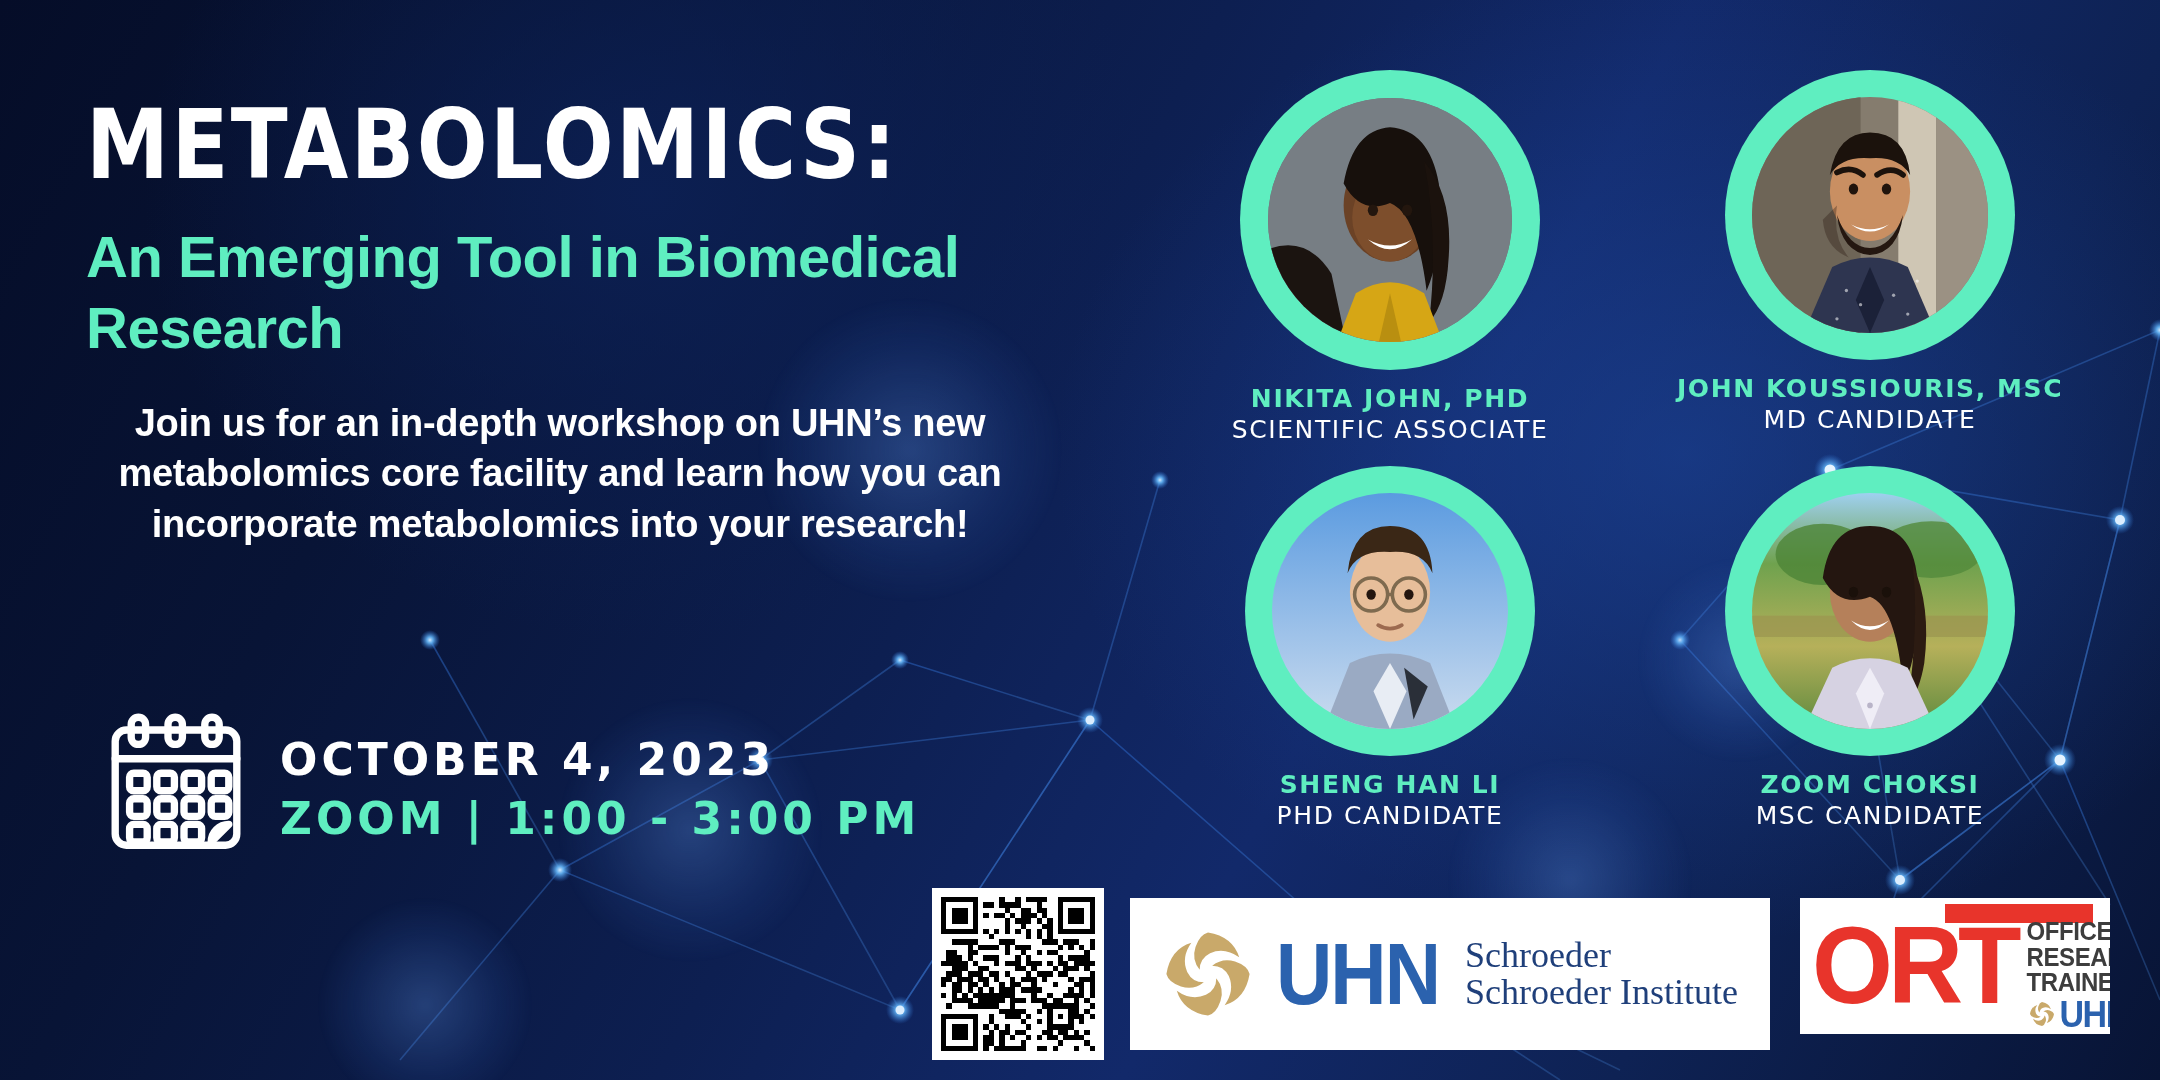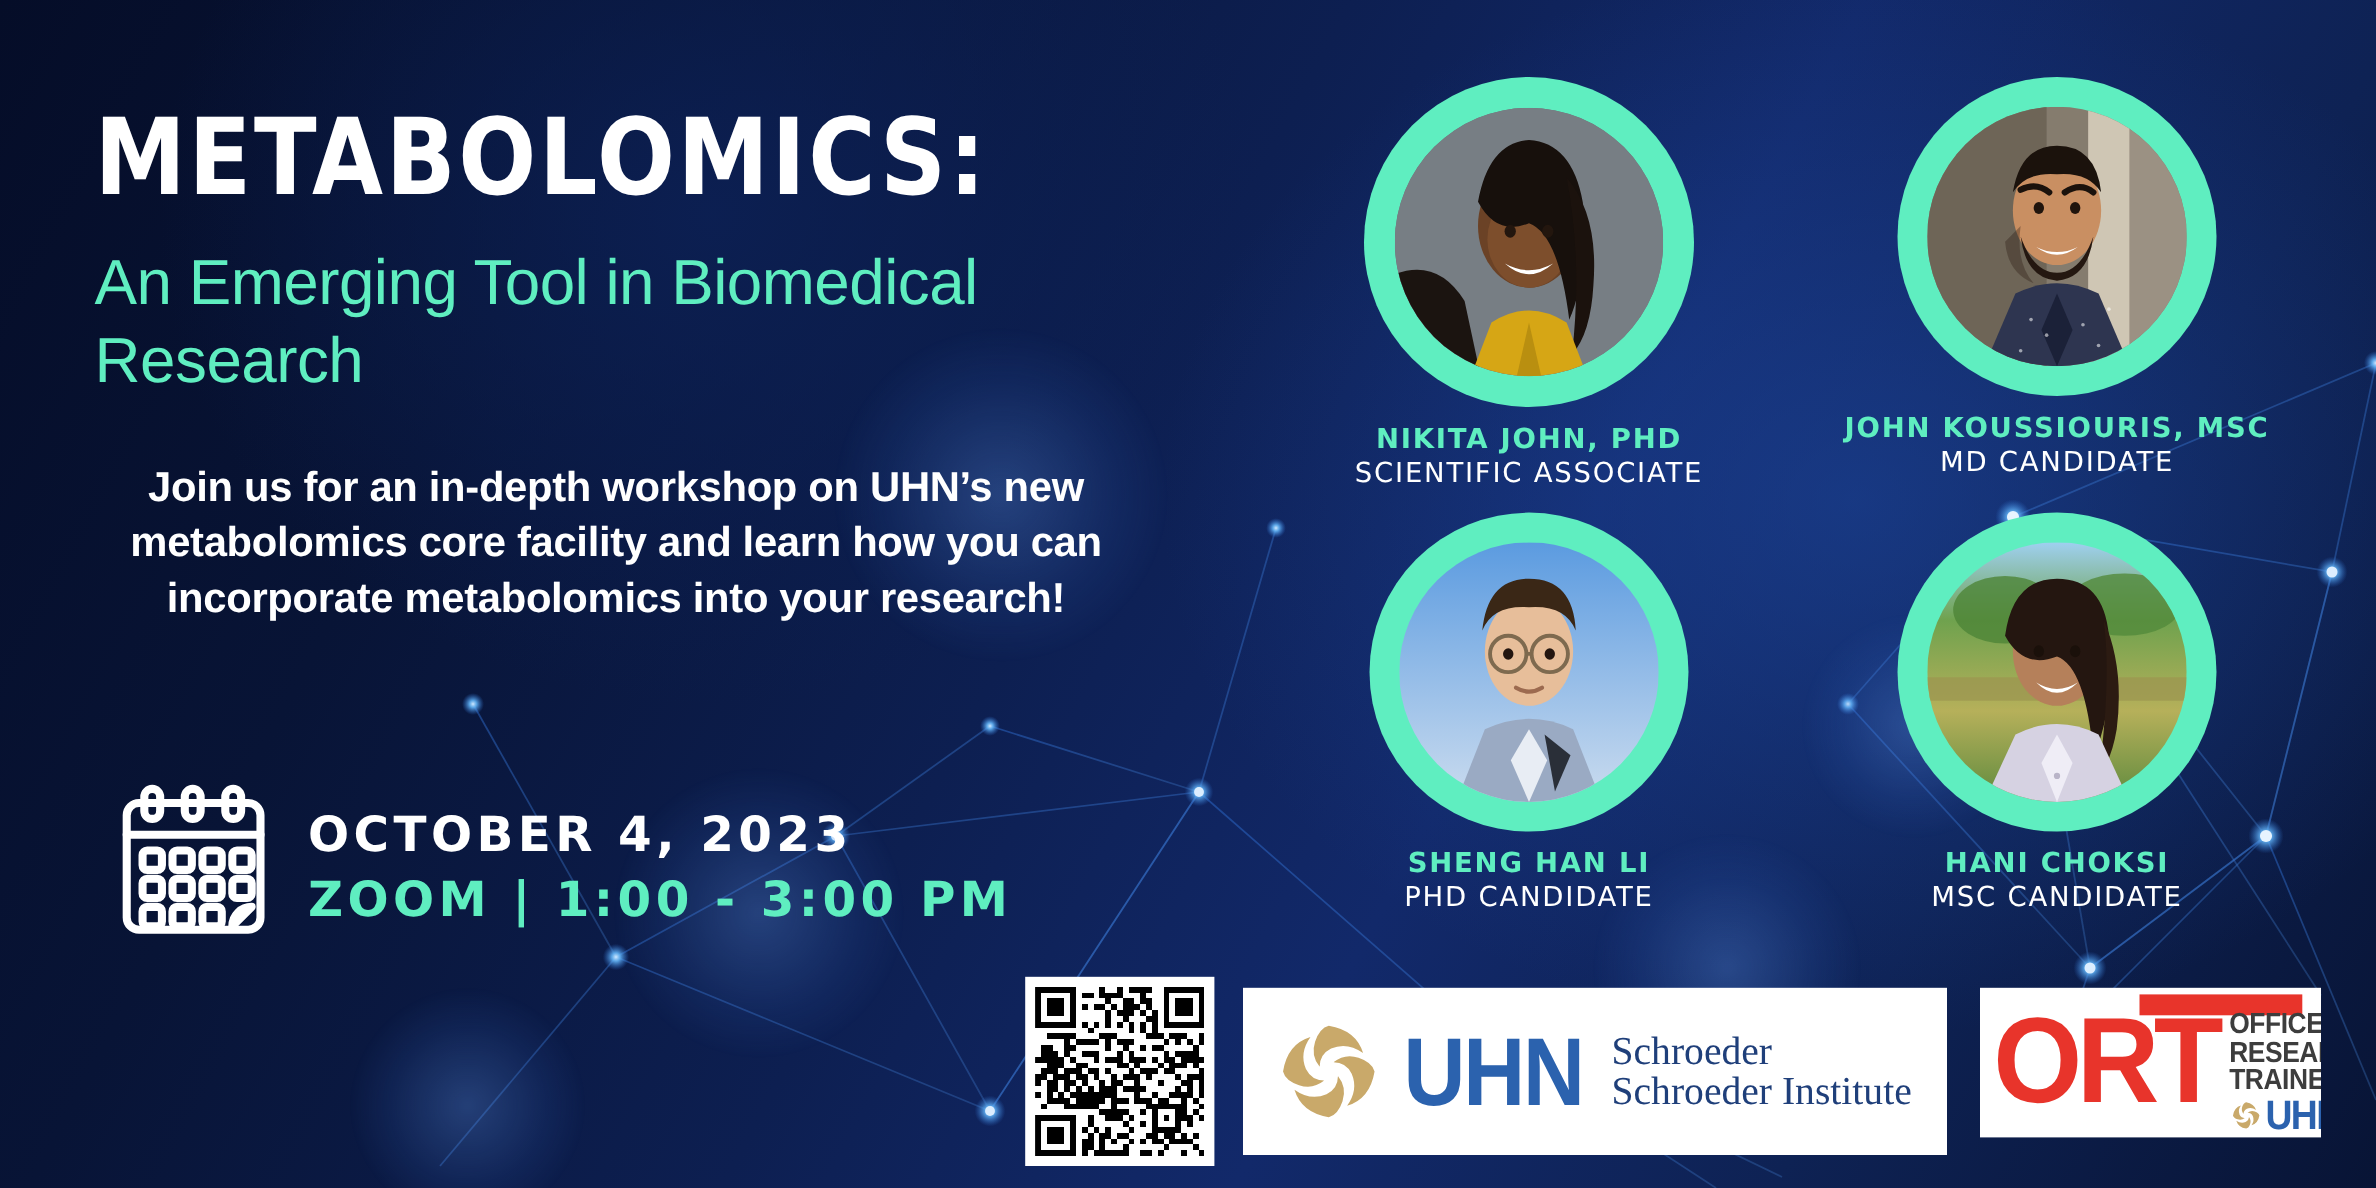--- a/index.html
+++ b/index.html
@@ -49,30 +49,30 @@
     color: #ffffff;
     line-height: 1.0;
     transform: scaleY(1.12) scaleX(0.97);
     transform-origin: left top;
     white-space: nowrap;
   }
 
   .subtitle {
     margin-top: 40px;
     font-family: "Liberation Sans", sans-serif;
-    font-weight: 400;
+    font-weight: 700;
     font-size: 58px;
     line-height: 1.22;
     color: #5FEEC0;
     max-width: 1020px;
     letter-spacing: -0.5px;
   }
 
   .blurb {
-    margin-top: 54px;
+    margin-top: 34px;
     margin-left: 14px;
     font-family: "Liberation Sans", sans-serif;
     font-weight: 700;
     font-size: 38px;
     line-height: 1.33;
     color: #ffffff;
     text-align: center;
     width: 920px;
     letter-spacing: -0.3px;
   }
@@ -460,21 +460,21 @@
               <path d="M68 30 q8 18 5 42 q-2 12 -7 18 q5 -36 2 -60 Z" fill="#2C1B12"></path>
               <ellipse cx="43" cy="42" rx="2" ry="2.3" fill="#1a100a"></ellipse>
               <ellipse cx="57" cy="42" rx="2" ry="2.3" fill="#1a100a"></ellipse>
               <path d="M42 54 q8 8 16 0 q-8 5 -16 0 Z" fill="#ffffff"></path>
               <path d="M34 74 q16 -8 32 0 l12 26 h-56 Z" fill="#D6D2E2"></path>
               <path d="M50 74 l6 11 l-6 15 l-6 -15 Z" fill="#EFEDF6"></path>
               <circle cx="50" cy="90" r="1.2" fill="#B9B4C8"></circle>
             </svg>
           </div>
         </div>
-        <div class="sp-name">HANI CHOKSI</div>
+        <div class="sp-name">ZOOM CHOKSI</div>
         <div class="sp-role">MSC CANDIDATE</div>
       </div>
 
     </div>
   </div>
 
   <div class="qr">
     <svg class="qrgrid" viewBox="0 0 29 29" shape-rendering="crispEdges">
       <rect width="29" height="29" fill="#ffffff"></rect>
       <g fill="#000000" id="qr-cells">

